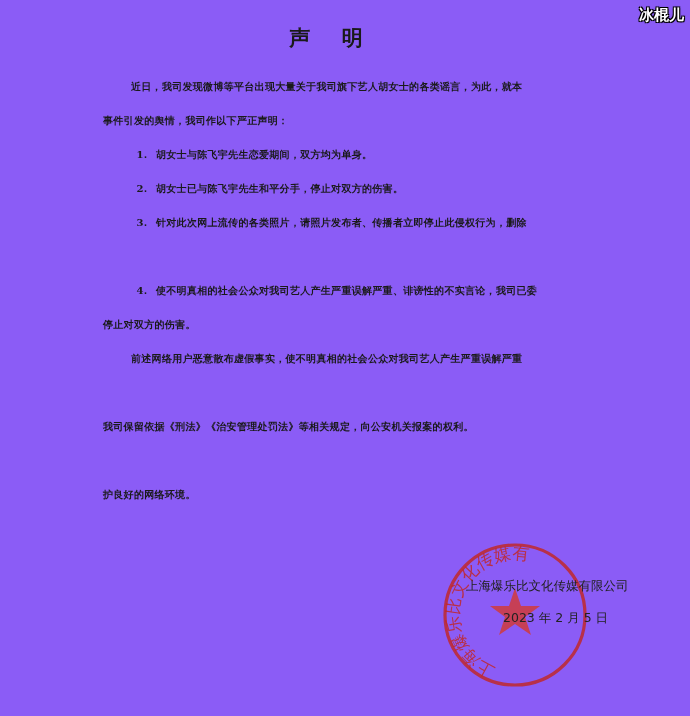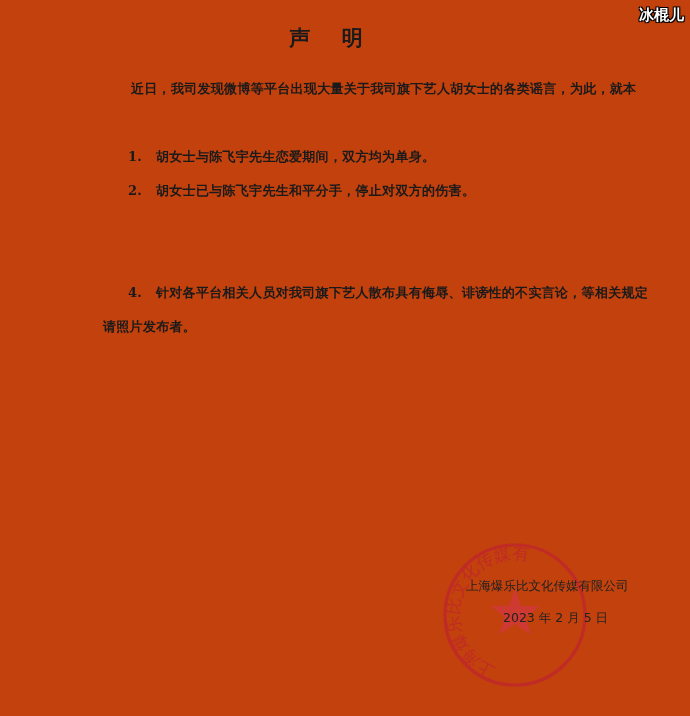--- a/index.html
+++ b/index.html
@@ -1,58 +1,63 @@
 <!DOCTYPE html>
 <html><head>
   <meta charset="utf-8">
   <style>
     html, body { margin: 0; padding: 0; }
     body {
       width: 690px; height: 716px; background: #ffffff; position: relative; overflow: hidden;
       font-family: "DejaVu Serif", "Liberation Serif", serif; color: #1a1a1a;
     }
-    .page { position: absolute; left: 0; top: 0; width: 690px; height: 716px; background: #c2410c; }
+    .page { position: absolute; left: 0; top: 0; width: 690px; height: 716px; background: #8b5cf6; }
     .watermark {
       position: absolute; right: 6px; top: 6px; font-family: "DejaVu Sans", sans-serif;
       font-weight: bold; font-size: 15px; color: #fff;
       text-shadow: -1px -1px 0 #000, 1px -1px 0 #000, -1px 1px 0 #000, 1px 1px 0 #000, 0 0 2px #000;
     }
     .title {
       position: absolute; left: 0; width: 664px; top: 24px; text-align: center;
       font-family: "DejaVu Sans", sans-serif; font-weight: bold; font-size: 21px; letter-spacing: 12px;
     }
     .line {
-      position: absolute; left: 103px; font-size: 13px; font-weight: bold; white-space: nowrap;
+      position: absolute; left: 103px; font-size: 10px; font-weight: bold; white-space: nowrap;
       letter-spacing: 0.3px;
     }
     .indent { left: 131px; }
     .num { display: inline-block; width: 28px; }
-    .item { left: 128px; }
+    .item { left: 128px; text-align: center; }
     .sig {
       position: absolute; font-family: "DejaVu Sans", sans-serif; font-size: 12.5px; color: #222; white-space: nowrap;
     }
     .stamp {
       position: absolute; left: 440px; top: 540px; width: 150px; height: 150px;
     }
   </style>
 </head>
 <body>
 
 <div class="page">
   <div class="watermark">冰棍儿</div>
   <div class="title">声 明</div>
 
   <div class="line indent" style="top:80px">近日，我司发现微博等平台出现大量关于我司旗下艺人胡女士的各类谣言，为此，就本</div>
+  <div class="line" style="top:114px">事件引发的舆情，我司作以下严正声明：</div>
 
   <div class="line item" style="top:148px"><span class="num">1.</span><span>胡女士与陈飞宇先生恋爱期间，双方均为单身。</span></div>
   <div class="line item" style="top:182px"><span class="num">2.</span><span>胡女士已与陈飞宇先生和平分手，停止对双方的伤害。</span></div>
-  <div class="line item" style="top:284px"><span class="num">4.</span><span>针对各平台相关人员对我司旗下艺人散布具有侮辱、诽谤性的不实言论，等相关规定</span></div>
-  <div class="line" style="top:318px">请照片发布者。</div>
+  <div class="line item" style="top:216px"><span class="num">3.</span><span>针对此次网上流传的各类照片，请照片发布者、传播者立即停止此侵权行为，删除</span></div>
+  <div class="line item" style="top:284px"><span class="num">4.</span><span>使不明真相的社会公众对我司艺人产生严重误解严重、诽谤性的不实言论，我司已委</span></div>
+  <div class="line" style="top:318px">停止对双方的伤害。</div>
 
+  <div class="line indent" style="top:352px">前述网络用户恶意散布虚假事实，使不明真相的社会公众对我司艺人产生严重误解严重</div>
+  <div class="line" style="top:420px">我司保留依据《刑法》《治安管理处罚法》等相关规定，向公安机关报案的权利。</div>
 
+  <div class="line" style="top:488px">护良好的网络环境。</div>
 
   <div class="stamp">
     <svg width="150" height="150" viewBox="0 0 150 150">
       <defs>
         <path id="ringPath" d="M 75 75 m -56 0 a 56 56 0 1 1 112 0"></path>
       </defs>
       <circle cx="75" cy="75" r="70" fill="none" stroke="#c0282a" stroke-width="3.2" opacity="0.85"></circle>
       <text font-family="DejaVu Sans, sans-serif" font-size="17" fill="#c0282a" opacity="0.85" transform="rotate(-70 75 75)">
         <textPath href="#ringPath" startOffset="0">上海爆乐比文化传媒有限公司</textPath>
       </text>

